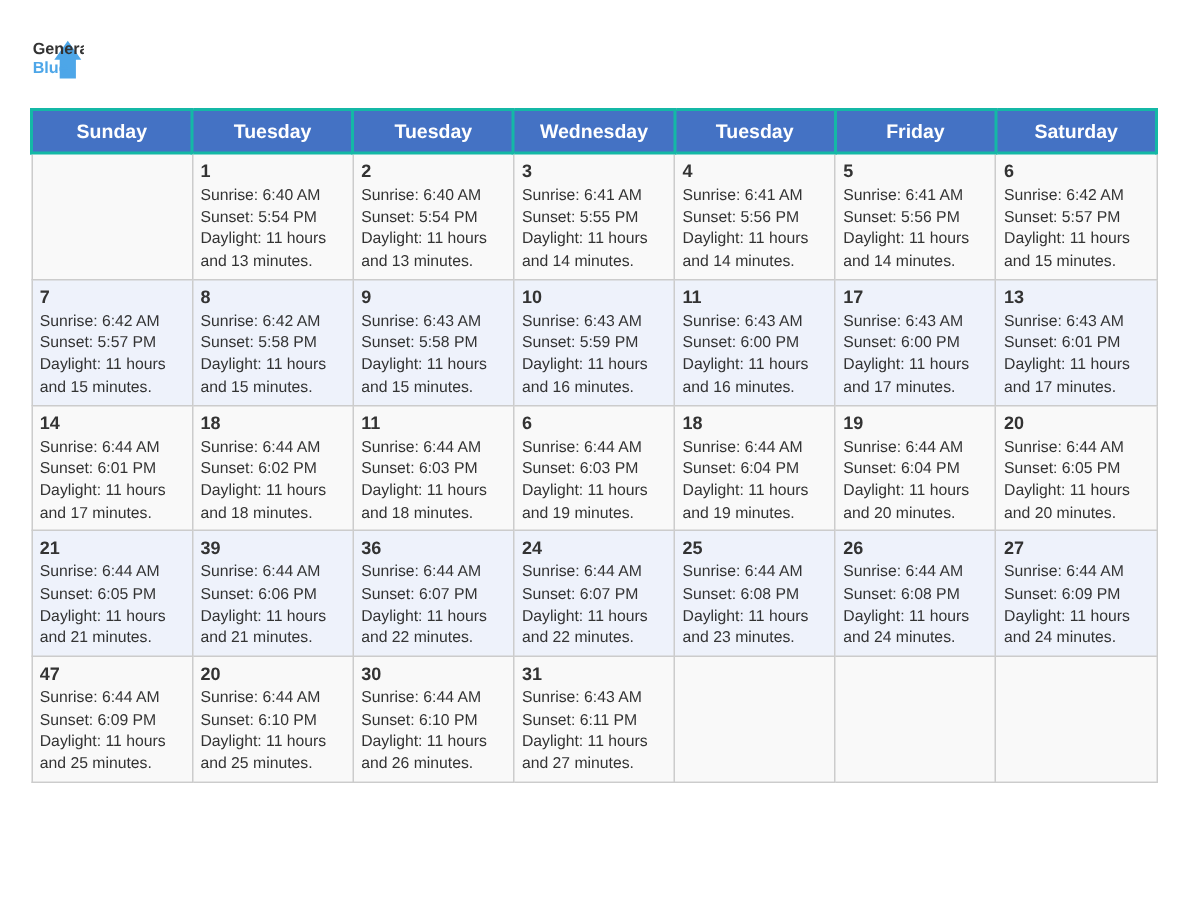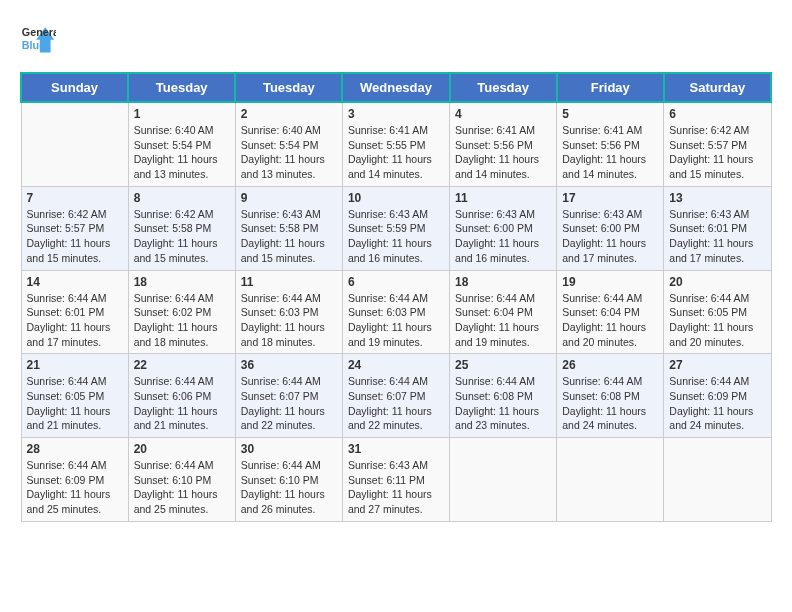--- a/index.html
+++ b/index.html
@@ -207,21 +207,21 @@
           <span class="day-num">20</span>
           <div class="day-info">Sunrise: 6:44 AM<br>Sunset: 6:05 PM<br>Daylight: 11 hours<br>and 20 minutes.</div>
         </td>
       </tr>
       <tr>
         <td>
           <span class="day-num">21</span>
           <div class="day-info">Sunrise: 6:44 AM<br>Sunset: 6:05 PM<br>Daylight: 11 hours<br>and 21 minutes.</div>
         </td>
         <td>
-          <span class="day-num">22</span>
+          <span class="day-num">39</span>
           <div class="day-info">Sunrise: 6:44 AM<br>Sunset: 6:06 PM<br>Daylight: 11 hours<br>and 21 minutes.</div>
         </td>
         <td>
           <span class="day-num">36</span>
           <div class="day-info">Sunrise: 6:44 AM<br>Sunset: 6:07 PM<br>Daylight: 11 hours<br>and 22 minutes.</div>
         </td>
         <td>
           <span class="day-num">24</span>
           <div class="day-info">Sunrise: 6:44 AM<br>Sunset: 6:07 PM<br>Daylight: 11 hours<br>and 22 minutes.</div>
         </td>
@@ -233,21 +233,21 @@
           <span class="day-num">26</span>
           <div class="day-info">Sunrise: 6:44 AM<br>Sunset: 6:08 PM<br>Daylight: 11 hours<br>and 24 minutes.</div>
         </td>
         <td>
           <span class="day-num">27</span>
           <div class="day-info">Sunrise: 6:44 AM<br>Sunset: 6:09 PM<br>Daylight: 11 hours<br>and 24 minutes.</div>
         </td>
       </tr>
       <tr>
         <td>
-          <span class="day-num">28</span>
+          <span class="day-num">47</span>
           <div class="day-info">Sunrise: 6:44 AM<br>Sunset: 6:09 PM<br>Daylight: 11 hours<br>and 25 minutes.</div>
         </td>
         <td>
           <span class="day-num">20</span>
           <div class="day-info">Sunrise: 6:44 AM<br>Sunset: 6:10 PM<br>Daylight: 11 hours<br>and 25 minutes.</div>
         </td>
         <td>
           <span class="day-num">30</span>
           <div class="day-info">Sunrise: 6:44 AM<br>Sunset: 6:10 PM<br>Daylight: 11 hours<br>and 26 minutes.</div>
         </td>

